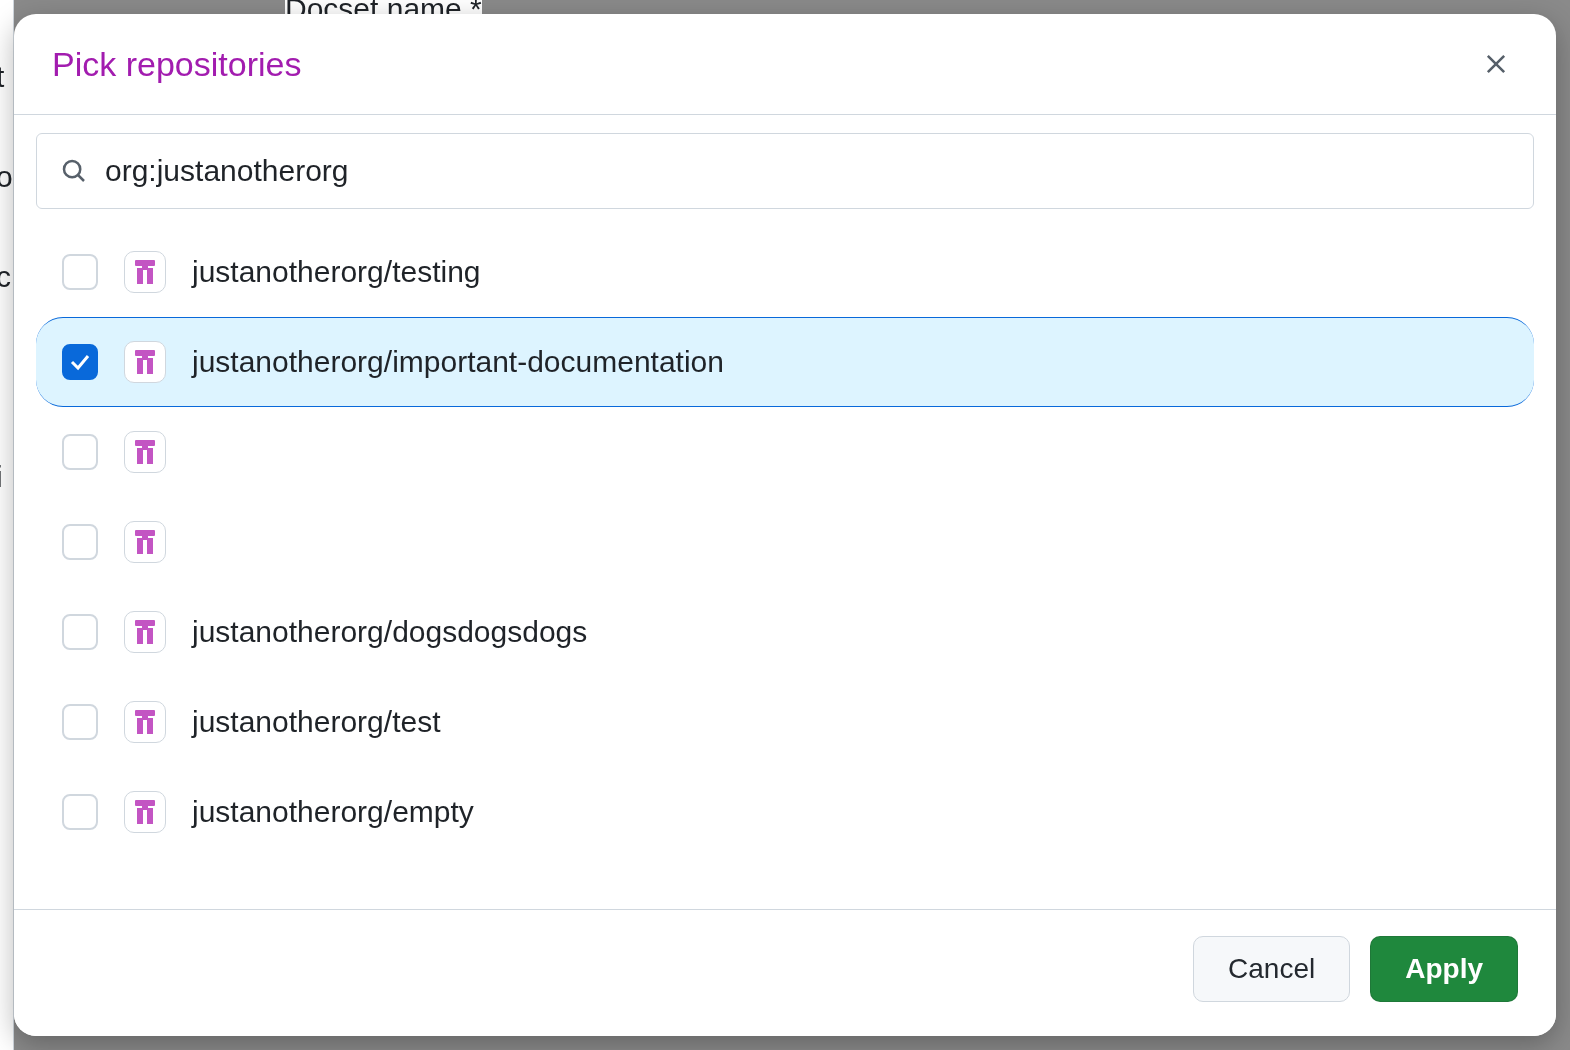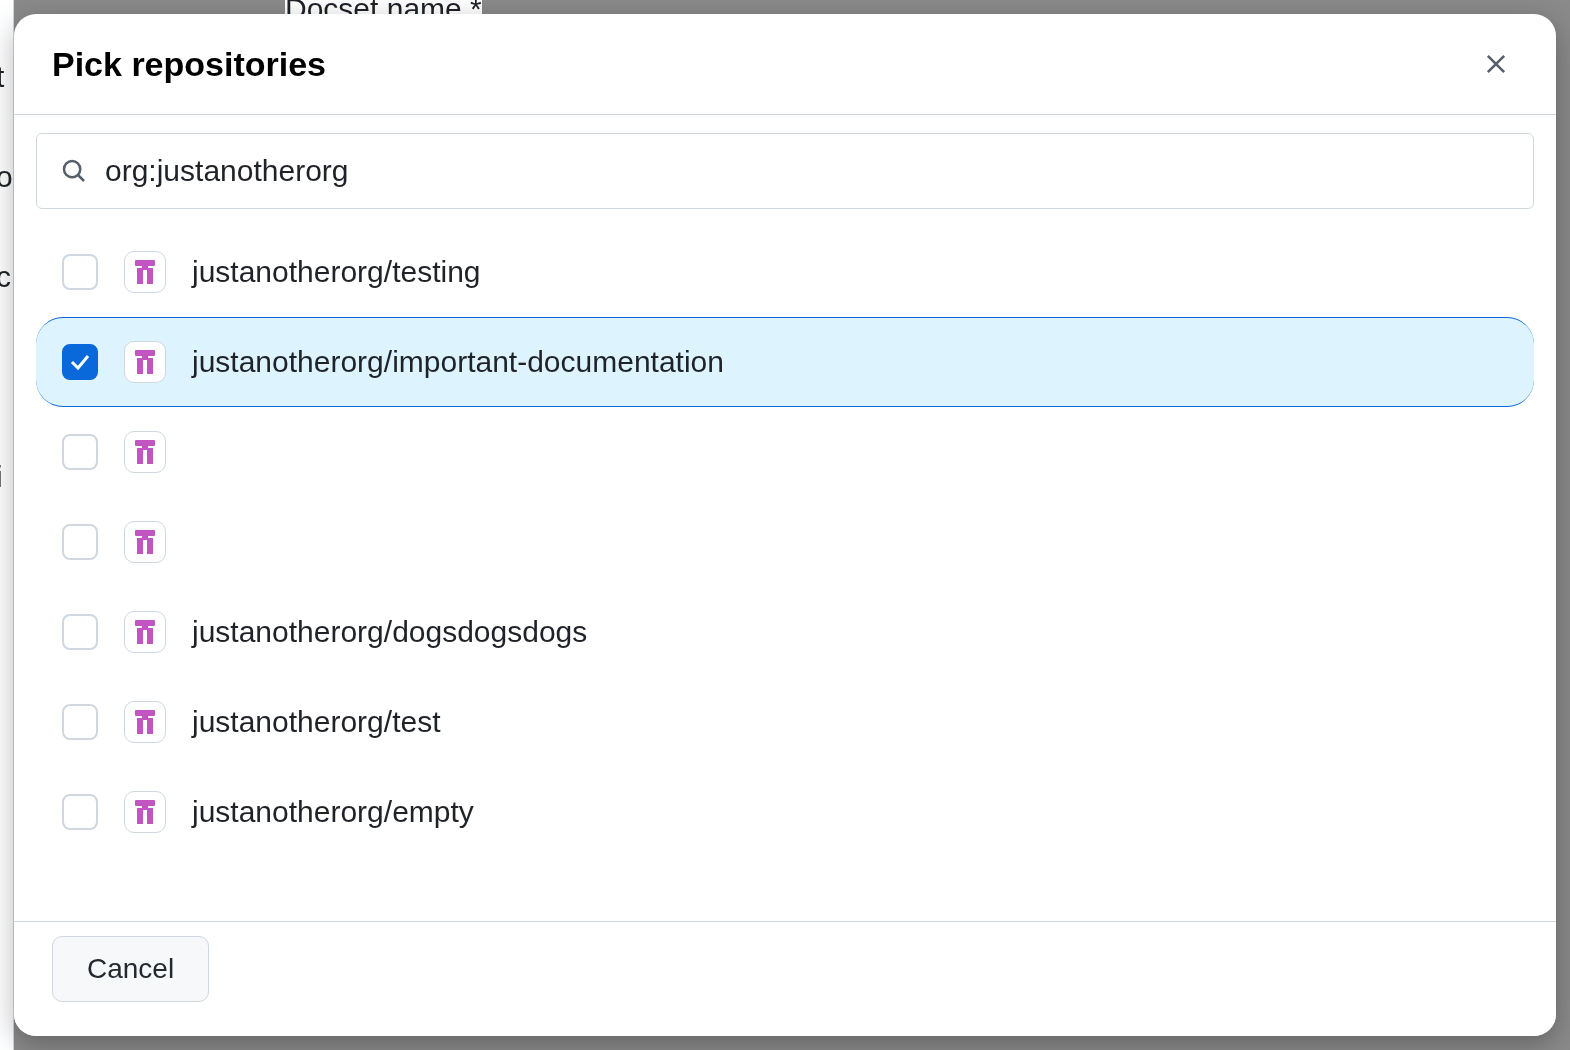--- a/index.html
+++ b/index.html
@@ -21,21 +21,21 @@
     display: flex;
     flex-direction: column;
     overflow: hidden;
   }
 
   .modal-header {
     display:flex; align-items:center; justify-content:space-between;
     padding: 28px 38px 28px 38px;
     border-bottom: 1px solid #d0d7de;
   }
-  .modal-title { font-size: 34px; font-weight: 700; color:#000000; }
+  .modal-title { font-size: 34px; font-weight: 400; color:#a21caf; }
   .close-btn { width:44px; height:44px; display:flex; align-items:center; justify-content:center; border:none; background:transparent; cursor:pointer; border-radius:8px;}
   .close-btn svg { width:28px; height:28px; stroke:#57606a; stroke-width:2.2; fill:none; }
 
   .modal-body { padding: 18px 22px 0 22px; flex:1; display:flex; flex-direction:column; min-height:0;}
   .search-wrap {
     display:flex; align-items:center; gap:16px;
     border:1px solid #d0d7de; border-radius:6px;
     padding: 0 22px; height:76px;
     background:#fff;
   }
@@ -65,22 +65,22 @@
   .chk.checked svg{ width:24px; height:24px; stroke:#fff; stroke-width:3; fill:none;}
   .avatar{
     width:42px; height:42px; border-radius:10px; background:#fff; border:1px solid #d0d7de;
     display:flex; align-items:center; justify-content:center; flex-shrink:0;
   }
   .avatar svg{ width:32px; height:32px; }
   .repo-name{ font-size:30px; color:#1f2328; }
 
   .modal-footer{
     border-top:1px solid #d0d7de;
-    padding: 14px 38px 34px 38px;
-    display:flex; gap:20px;
+    padding: 26px 38px 34px 38px;
+    display:flex; justify-content:flex-end; gap:20px;
     background:#fff;
   }
   .btn{
     font-size:28px; font-weight:500; border-radius:10px; padding:16px 34px; cursor:pointer;
   }
   .btn-secondary{
     background:#f6f8fa; border:1px solid #d0d7de; color:#24292f;
   }
   .btn-primary{
     background:#1f883d; border:1px solid rgba(31,35,40,0.15); color:#fff; font-weight:600;
@@ -201,14 +201,15 @@
               <rect x="13" y="10" width="6" height="4" fill="#c355c3"></rect>
             </svg>
           </div>
           <div class="repo-name">justanotherorg/empty</div>
         </div>
       </div>
   </div>
 
   <div class="modal-footer">
     <button class="btn btn-secondary">Cancel</button>
+    <button class="btn btn-primary">Apply</button>
   </div>
 </div>
 
 </body></html>

